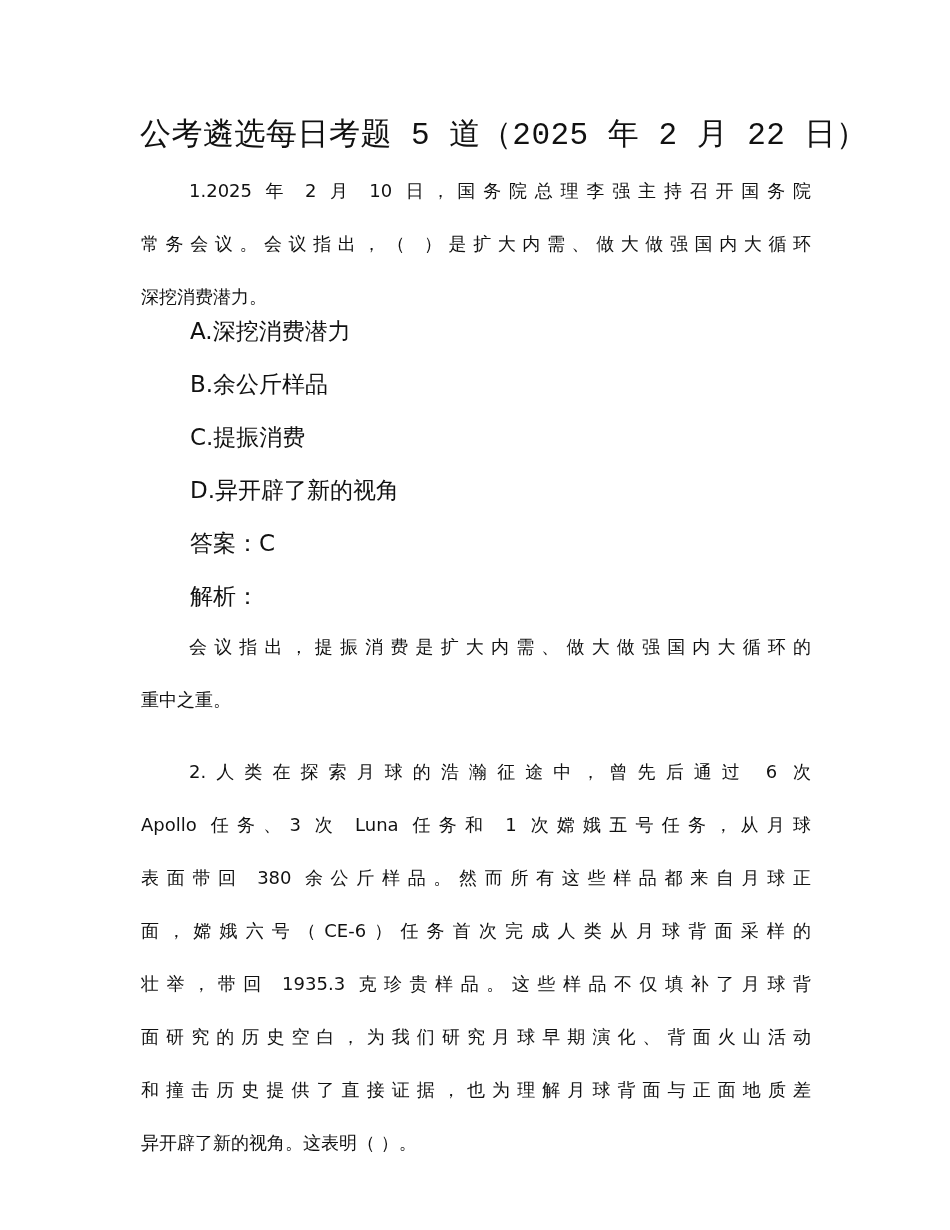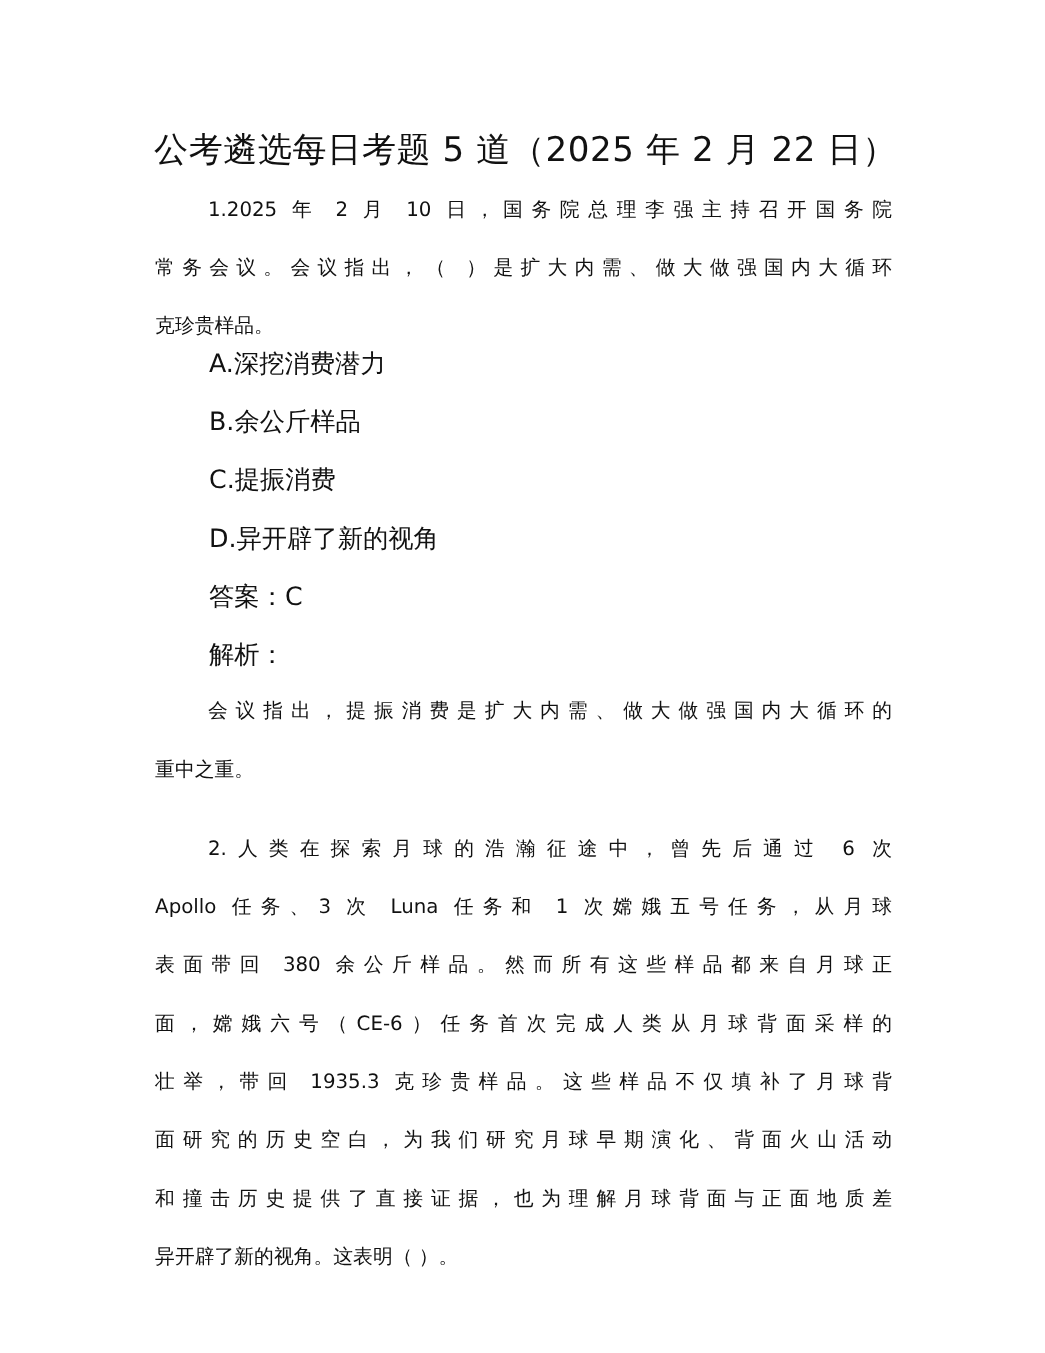--- a/index.html
+++ b/index.html
@@ -1,39 +1,39 @@
 <!DOCTYPE html>
 <html><head>
 <meta charset="utf-8">
 <style>
   html, body { margin: 0; padding: 0; background: #ffffff; }
   body { width: 950px; height: 1230px; position: relative; overflow: hidden;
          font-family: "DejaVu Sans", sans-serif; color: #111111; }
   .page { position: absolute; left: 0; top: 0; width: 950px; height: 1230px; background: #fff; }
   .title { position: absolute; left: 140px; top: 112px; width: 690px;
-           font-size: 31px; line-height: 48px; white-space: nowrap; letter-spacing: 0.5px; }
+           font-size: 31px; line-height: 48px; white-space: nowrap; letter-spacing: 0.5px; font-family: Liberation Mono, monospace; }
   .para { position: absolute; left: 141px; width: 670px; font-size: 18px;
           line-height: 53px; text-align: justify; text-align-last: left; }
   .line { display: block; white-space: nowrap; }
   .q1 { top: 164px; }
   .opt { position: absolute; left: 190px; font-size: 23px; line-height: 53px; white-space: nowrap; }
   .q2 { top: 745px; }
   .justify-line { display: block; text-align: justify; text-align-last: justify; white-space: normal; }
 </style>
 </head>
 <body>
 
 <div class="page">
 
   <div class="title">公考遴选每日考题 5 道（2025 年 2 月 22 日）</div>
 
   <div class="para q1">
     <span class="justify-line" style="text-indent:48px;">1.2025 年 2 月 10 日，国务院总理李强主持召开国务院</span>
     <span class="justify-line">常务会议。会议指出，（ ）是扩大内需、做大做强国内大循环</span>
-    <span class="line">克珍贵样品。</span>
+    <span class="line">深挖消费潜力。</span>
   </div>
 
   <div class="opt" style="top:305px;text-align:right;">A.深挖消费潜力</div>
   <div class="opt" style="top:358px;">B.余公斤样品</div>
   <div class="opt" style="top:411px;">C.提振消费</div>
   <div class="opt" style="top:464px;">D.异开辟了新的视角</div>
   <div class="opt" style="top:517px;">答案：C</div>
   <div class="opt" style="top:570px;">解析：</div>
 
   <div class="para" style="top:620px;">

